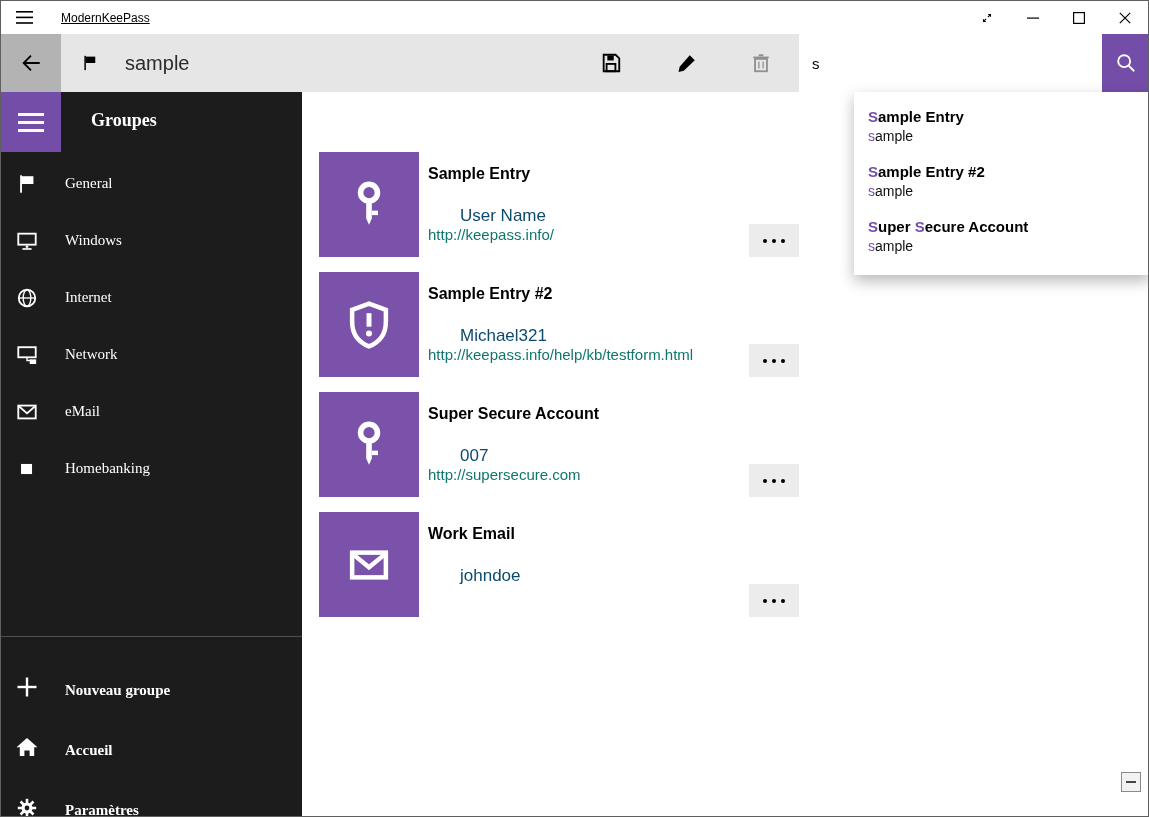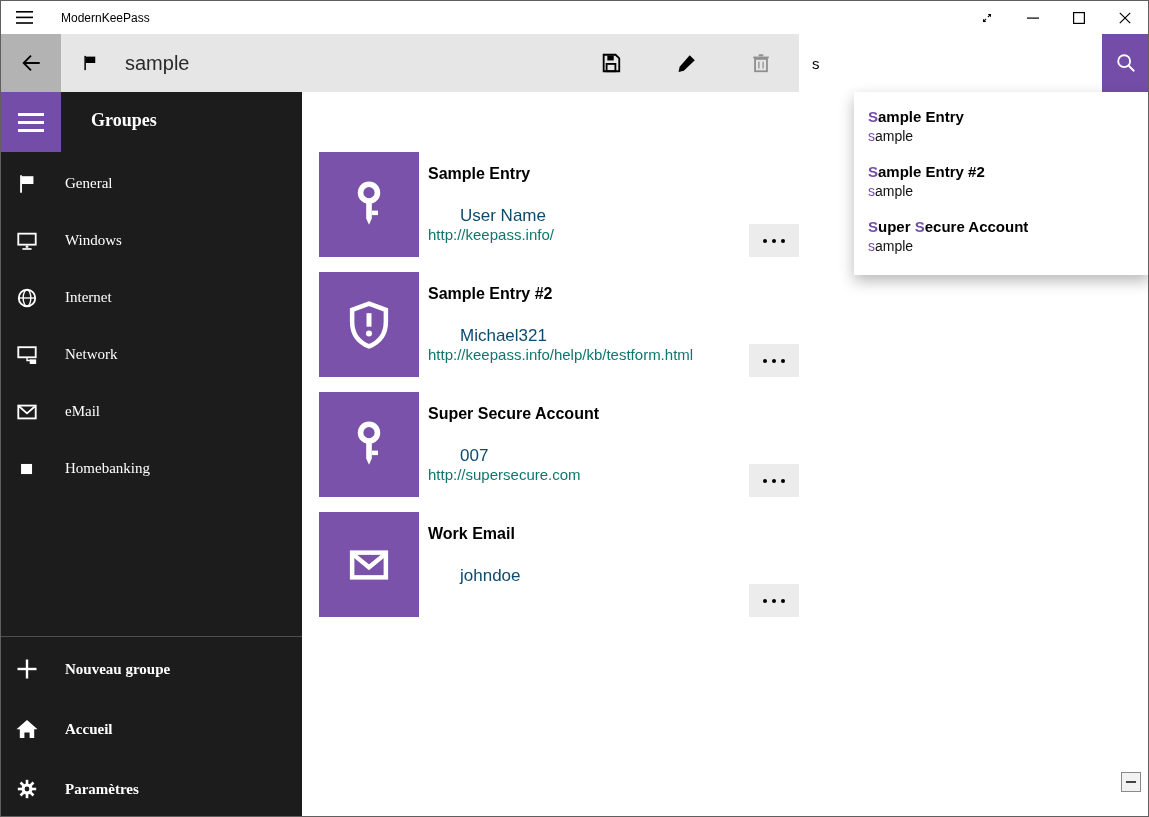--- a/index.html
+++ b/index.html
@@ -3,21 +3,21 @@
 <meta charset="utf-8">
 <style>
   :root { --accent:#744da9; --tile:#7a52aa; --sidebar:#1c1c1c; --header:#e6e6e6; }
   * { margin:0; padding:0; box-sizing:border-box; }
   body { font-family:"Liberation Sans", sans-serif; background:#888; }
   .app { position:relative; width:1149px; height:817px; background:#fff; overflow:hidden; border:1px solid #5f5f5f; }
 
   
   .titlebar { position:absolute; top:0; left:0; width:100%; height:33px; background:#fff; display:flex; align-items:center; }
   .tb-menu { width:46px; height:33px; display:flex; align-items:center; justify-content:center; }
-  .tb-title { font-size:12px; color:#000; margin-left:14px; }
+  .tb-title { font-size:12px; color:#000; margin-left:14px;text-decoration:underline; }
   .tb-controls { margin-left:auto; display:flex; }
   .tb-btn { width:46px; height:33px; display:flex; align-items:center; justify-content:center; }
 
   
   .header { position:absolute; top:33px; left:0; width:100%; height:58px; background:var(--header); }
   .back-btn { position:absolute; left:0; top:0; width:60px; height:58px; background:#b3b3b3; display:flex; align-items:center; justify-content:center; }
   .group-title { position:absolute; left:80px; top:0; height:58px; display:flex; align-items:center; gap:26px; }
   .group-title .name { font-size:20px; color:#2b2b2b; }
   .tool-btn { position:absolute; top:0; width:48px; height:58px; display:flex; align-items:center; justify-content:center; }
   .tool-save { left:586px; } .tool-edit { left:662px; } .tool-delete { left:736px; }
@@ -29,21 +29,21 @@
   .sidebar { position:absolute; left:0; top:91px; width:301px; height:726px; background:var(--sidebar);font-family:Liberation Serif, serif; }
   .menu-btn { position:absolute; left:0; top:0; width:60px; height:60px; background:var(--accent); display:flex; flex-direction:column; justify-content:center; align-items:center; gap:5px; }
   .menu-btn i { display:block; width:26px; height:3px; background:#fff; }
   .side-heading { position:absolute; left:90px; top:18px; color:#fff; font-size:18px; font-weight:bold; }
   .nav { position:absolute; left:0; top:63px; width:100%; }
   .nav-item { height:57px; display:flex; align-items:center; padding-left:14px; cursor:pointer; }
   .nav-item .nicon { width:24px; display:flex; justify-content:center; }
   .nav-item .nlabel { color:#fff; font-size:15px; margin-left:26px; }
   .side-divider { position:absolute; left:0; top:544px; width:100%; height:1px; background:#4f4f4f; }
   .nav-footer { position:absolute; left:0; top:547px; width:100%; }
-  .nav-footer .nav-item { height:60px; }
+  .nav-footer .nav-item { height:60px;align-items:flex-end; }
   .nav-footer .nlabel { font-weight:bold; }
 
   
   .entry-row { position:absolute; left:318px; width:482px; height:105px; }
   .tile { position:absolute; left:0; top:0; width:100px; height:105px; background:var(--tile); display:flex; align-items:center; justify-content:center; }
   .e-title { position:absolute; left:109px; top:13px; font-size:16px; font-weight:bold; color:#000; }
   .e-user  { position:absolute; left:109px; top:54px; font-size:17px; color:#0c4a6e;margin-left:32px; }
   .e-url   { position:absolute; left:109px; top:74px; font-size:15px; color:#0f766e; }
   .more-btn { position:absolute; left:430px; top:72px; width:50px; height:33px; background:#ececec; display:flex; align-items:center; justify-content:center; gap:5px; cursor:pointer; }
   .more-btn .dot { width:4px; height:4px; border-radius:50%; background:#000; }

